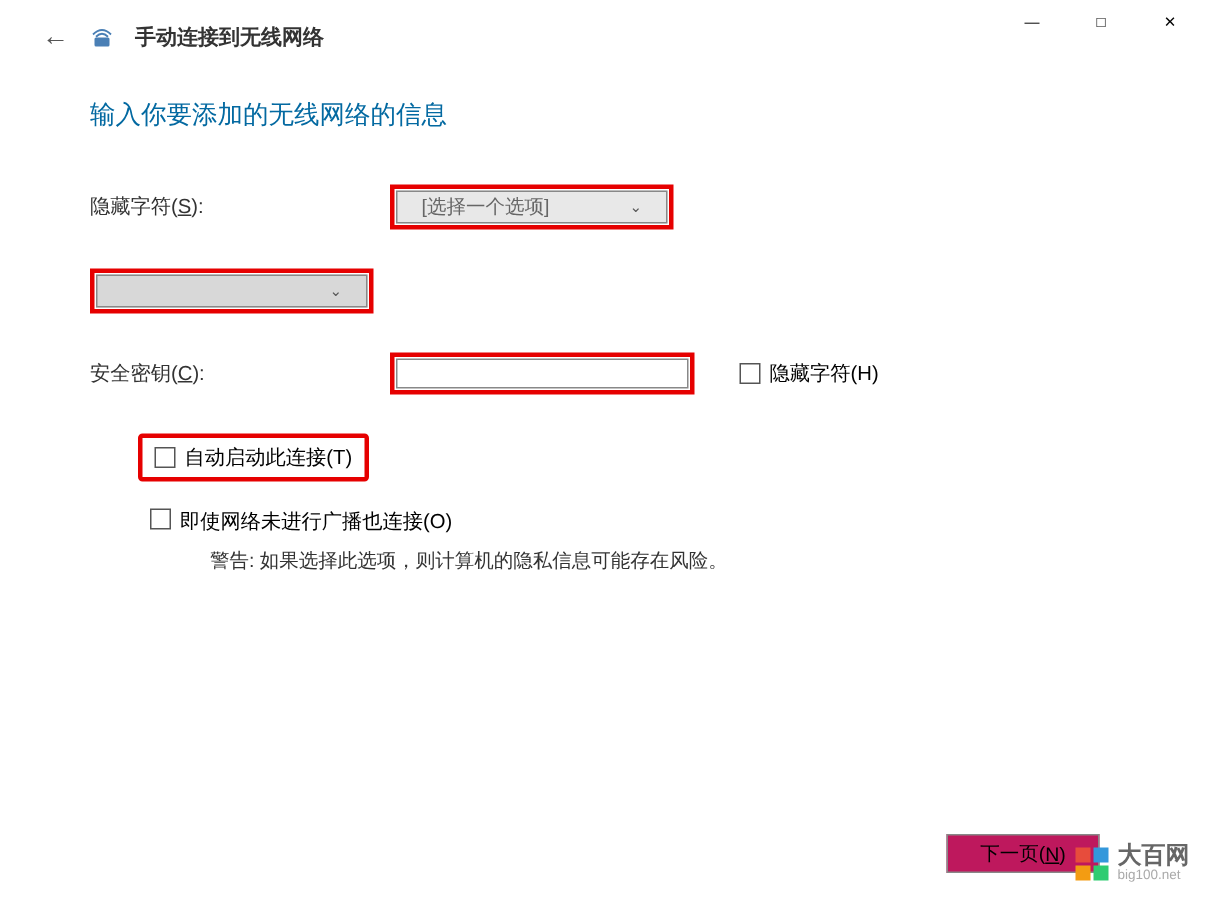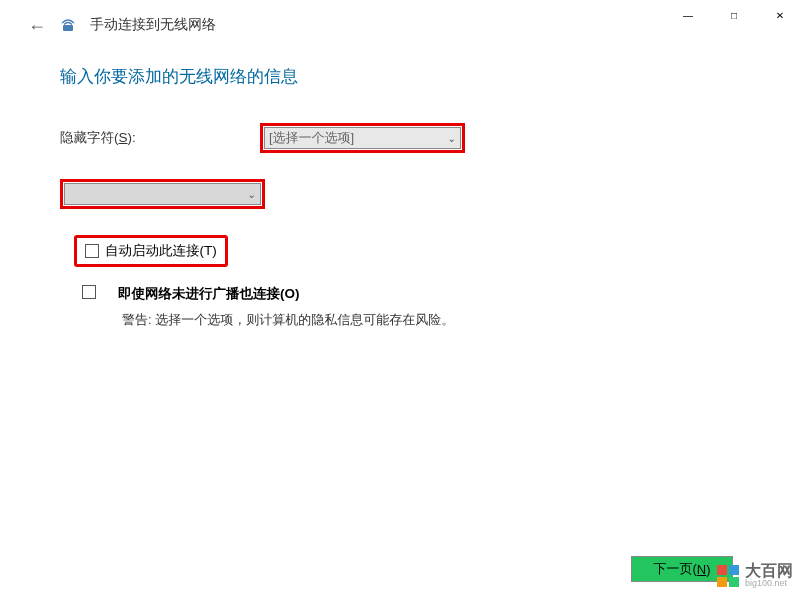--- a/index.html
+++ b/index.html
@@ -44,21 +44,21 @@
     }
     .wifi-icon {
       width: 20px;
       height: 16px;
       display: inline-flex;
       align-items: center;
       justify-content: center;
     }
     .window-title {
       font-size: 14px;
-      font-weight: 400;
+      font-weight: 700;
       color: #333;
     }
     .content {
       padding: 30px 60px 0 60px;
     }
     .main-heading {
       font-size: 17px;
       color: #0369a1;
       font-weight: 400;
       margin-bottom: 35px;
@@ -83,27 +83,27 @@
     }
     .text-input {
       width: 195px;
       height: 20px;
       border: 1px solid #888;
       padding: 0 4px;
       font-size: 13px;
       background: #fff;
     }
     .select-input {
-      width: 197px;
+      width: 181px;
       height: 22px;
       border: 1px solid #888;
       background: #e8e8e8;
       font-size: 13px;
       color: #666;
-      padding: 0 4px;
+      padding: 0 16px;
       display: flex;
       align-items: center;
       justify-content: space-between;
     }
     .select-input.disabled {
       background: #d8d8d8;
       color: #888;
     }
     .chevron {
       font-size: 10px;
@@ -118,53 +118,52 @@
     .checkbox {
       width: 14px;
       height: 14px;
       border: 1px solid #555;
       background: #fff;
     }
     .checkbox-label {
       font-size: 13.5px;
     }
     .option-row {
-      margin-left: 14px;
+      margin-left: 32px;
       margin-bottom: 14px;
     }
     .option-highlight {
       border: 3px solid #e60000;
       border-radius: 3px;
       padding: 4px 8px;
       display: inline-flex;
       align-items: center;
       gap: 6px;
     }
     .option-plain {
       padding: 4px 8px;
       display: inline-flex;
-      gap: 22px;
-      font-weight: bold;
+      gap: 6px;
     }
     .warning {
       margin-left: 48px;
       margin-top: 4px;
       font-size: 13px;
       color: #333;
     }
     .footer {
       position: absolute;
       bottom: 18px;
       right: 70px;
     }
     .next-btn {
       width: 102px;
       height: 26px;
       border: 1px solid #888;
-      background: #22c55e;
+      background: #be185d;
       font-size: 13px;
       display: flex;
       align-items: center;
       justify-content: center;
     }
     .watermark {
       position: absolute;
       bottom: 12px;
       right: 10px;
       display: flex;
@@ -235,38 +234,52 @@
 
   <div class="form-row">
     <div class="field-wrap">
       <div class="select-input disabled">
         <span></span>
         <span class="chevron">⌄</span>
       </div>
     </div>
   </div>
 
+  <div class="form-row">
+    <div class="form-label">
+      <span>安全密钥(</span><span class="hotkey">C</span><span>):</span>
+    </div>
+    <div class="field-wrap">
+      <input type="text" class="text-input" value="" style="">
+    </div>
+    <div class="checkbox-wrap">
+      <div class="checkbox"></div>
+      <span class="checkbox-label">
+        <span>隐藏字符(</span><span class="hotkey">H</span><span>)</span>
+      </span>
+    </div>
+  </div>
 
   <div class="option-row">
     <div class="option-highlight">
       <div class="checkbox"></div>
       <span class="checkbox-label">
         <span>自动启动此连接(</span><span class="hotkey">T</span><span>)</span>
       </span>
     </div>
   </div>
 
   <div class="option-row">
     <div class="option-plain">
       <div class="checkbox"></div>
       <span class="checkbox-label">
         <span>即使网络未进行广播也连接(</span><span class="hotkey">O</span><span>)</span>
       </span>
     </div>
-    <div class="warning">警告: 选择一个选项，则计算机的隐私信息可能存在风险。</div>
+    <div class="warning">警告: 如果选择此选项，则计算机的隐私信息可能存在风险。</div>
   </div>
 
 </div>
 
 <div class="footer">
   <div class="next-btn">
     <span>下一页(</span>
       <span class="hotkey" style="text-decoration:underline">N</span>
       <span>)</span>
   </div>

